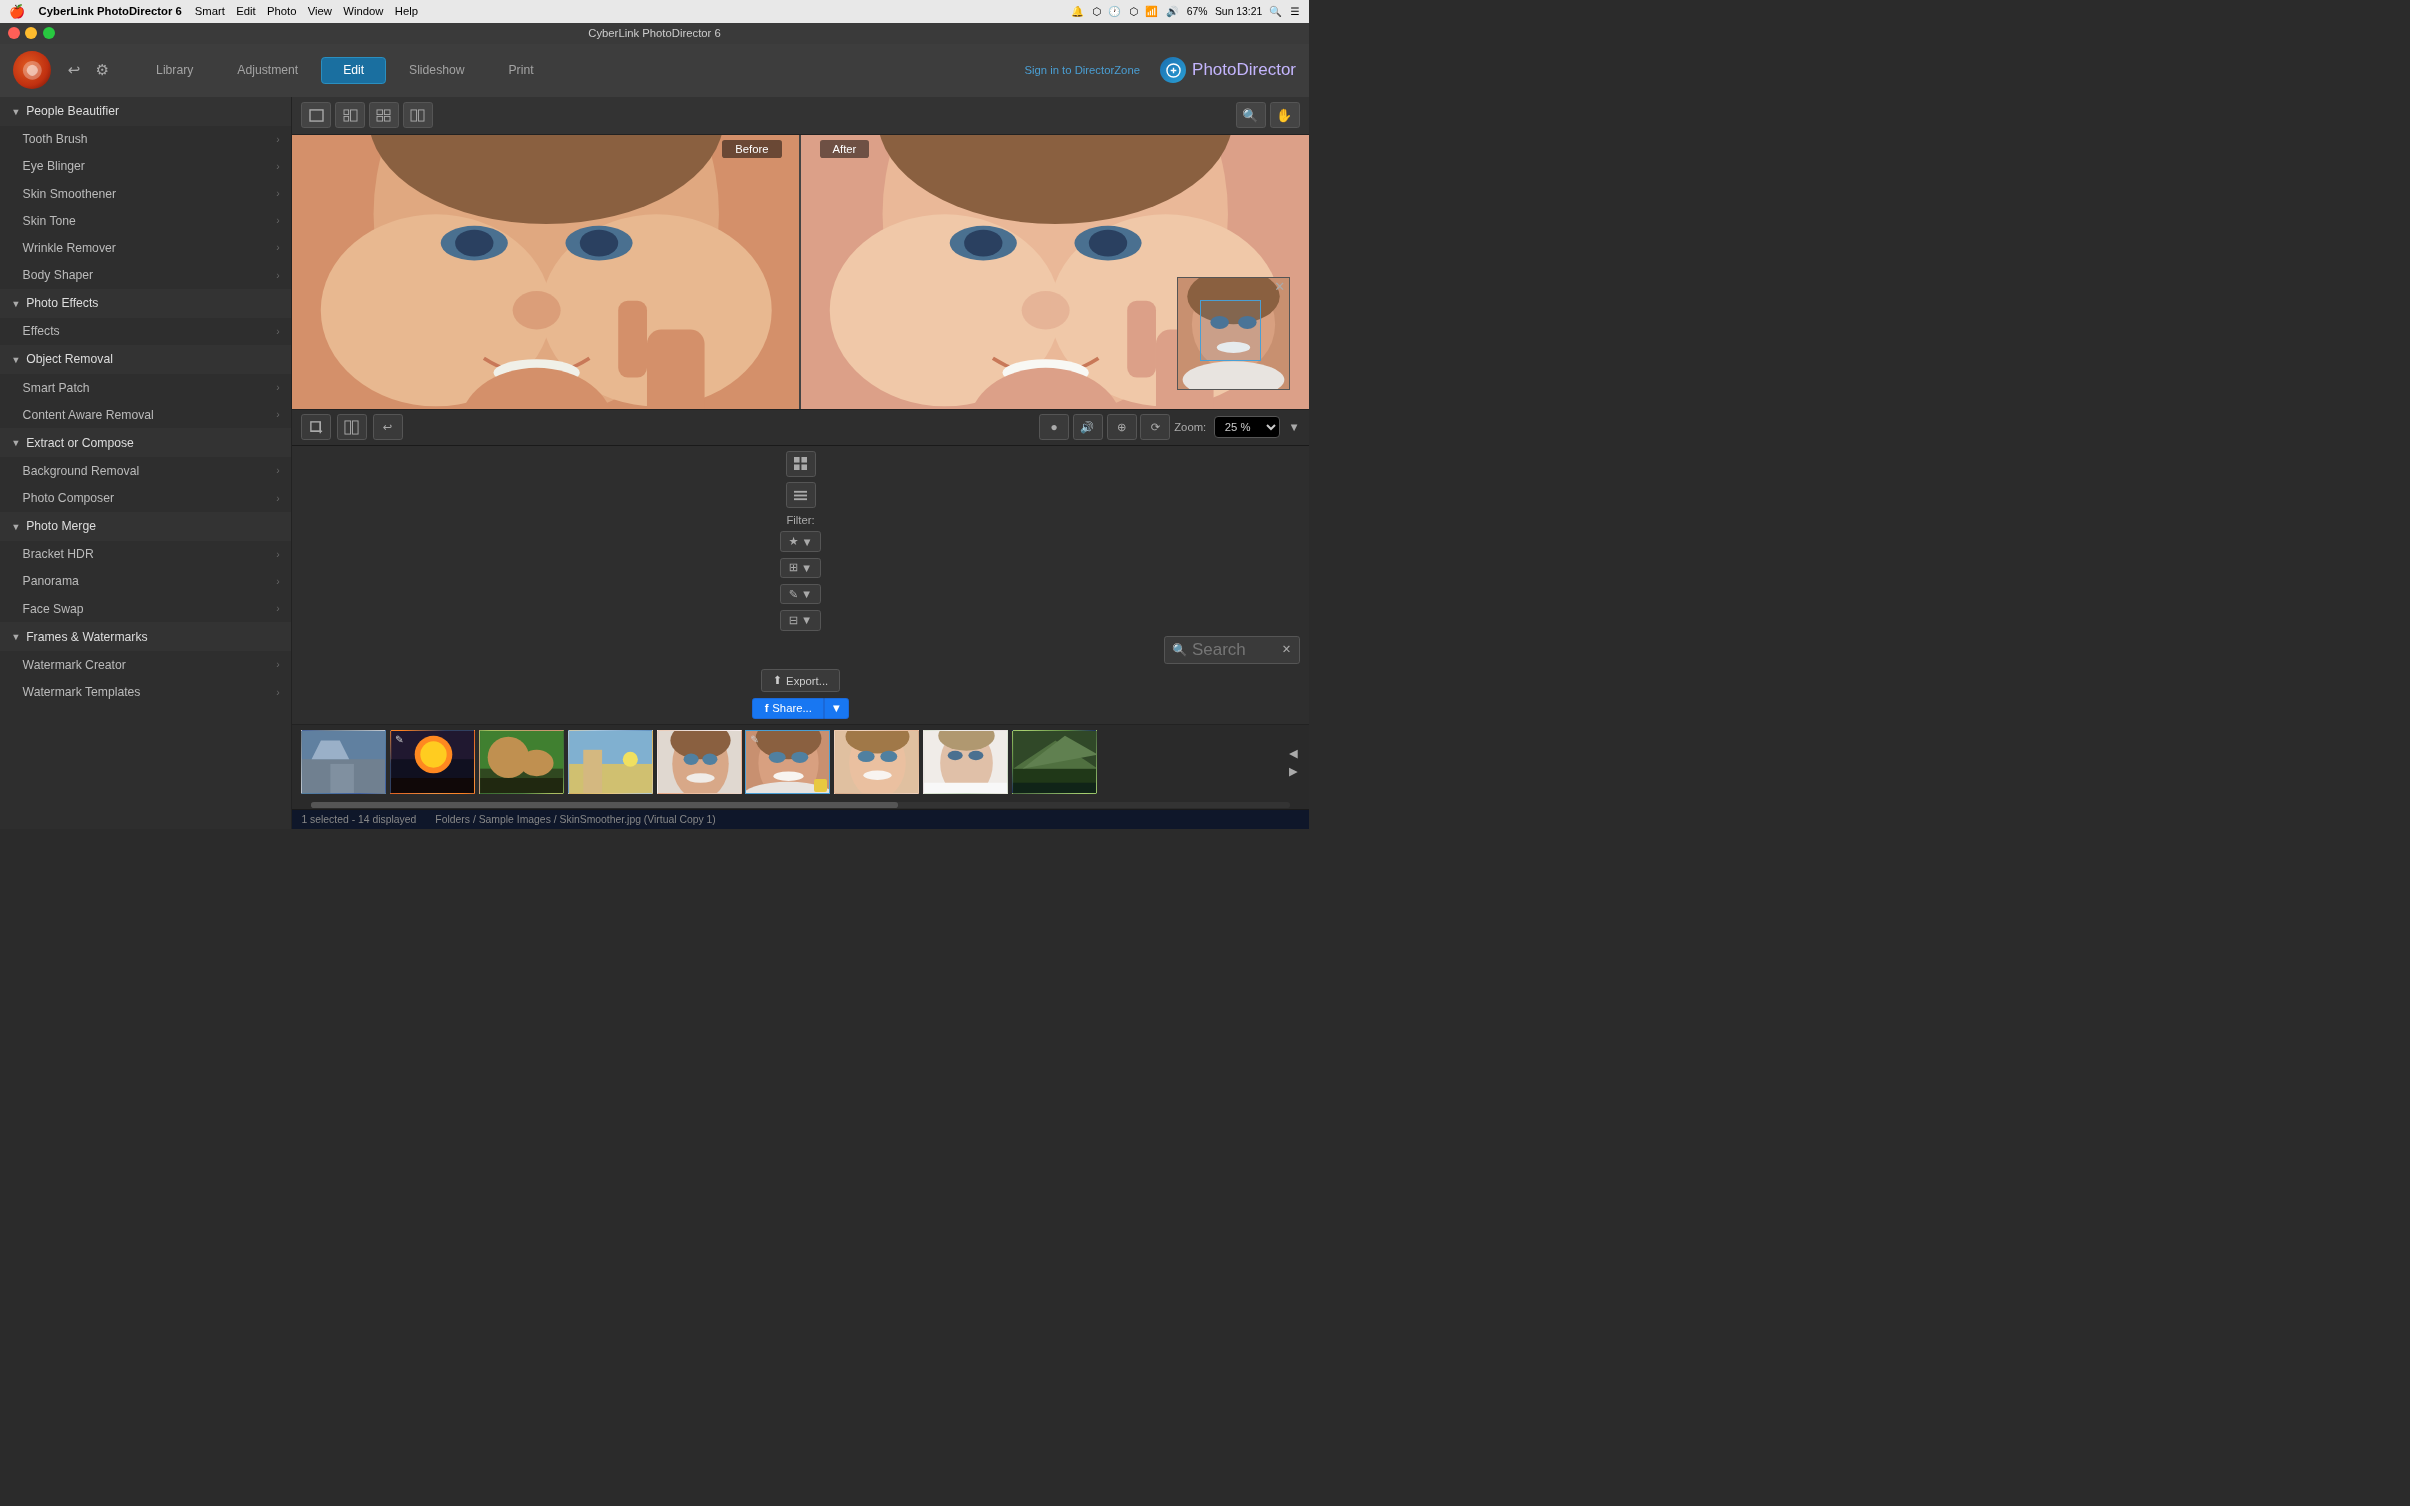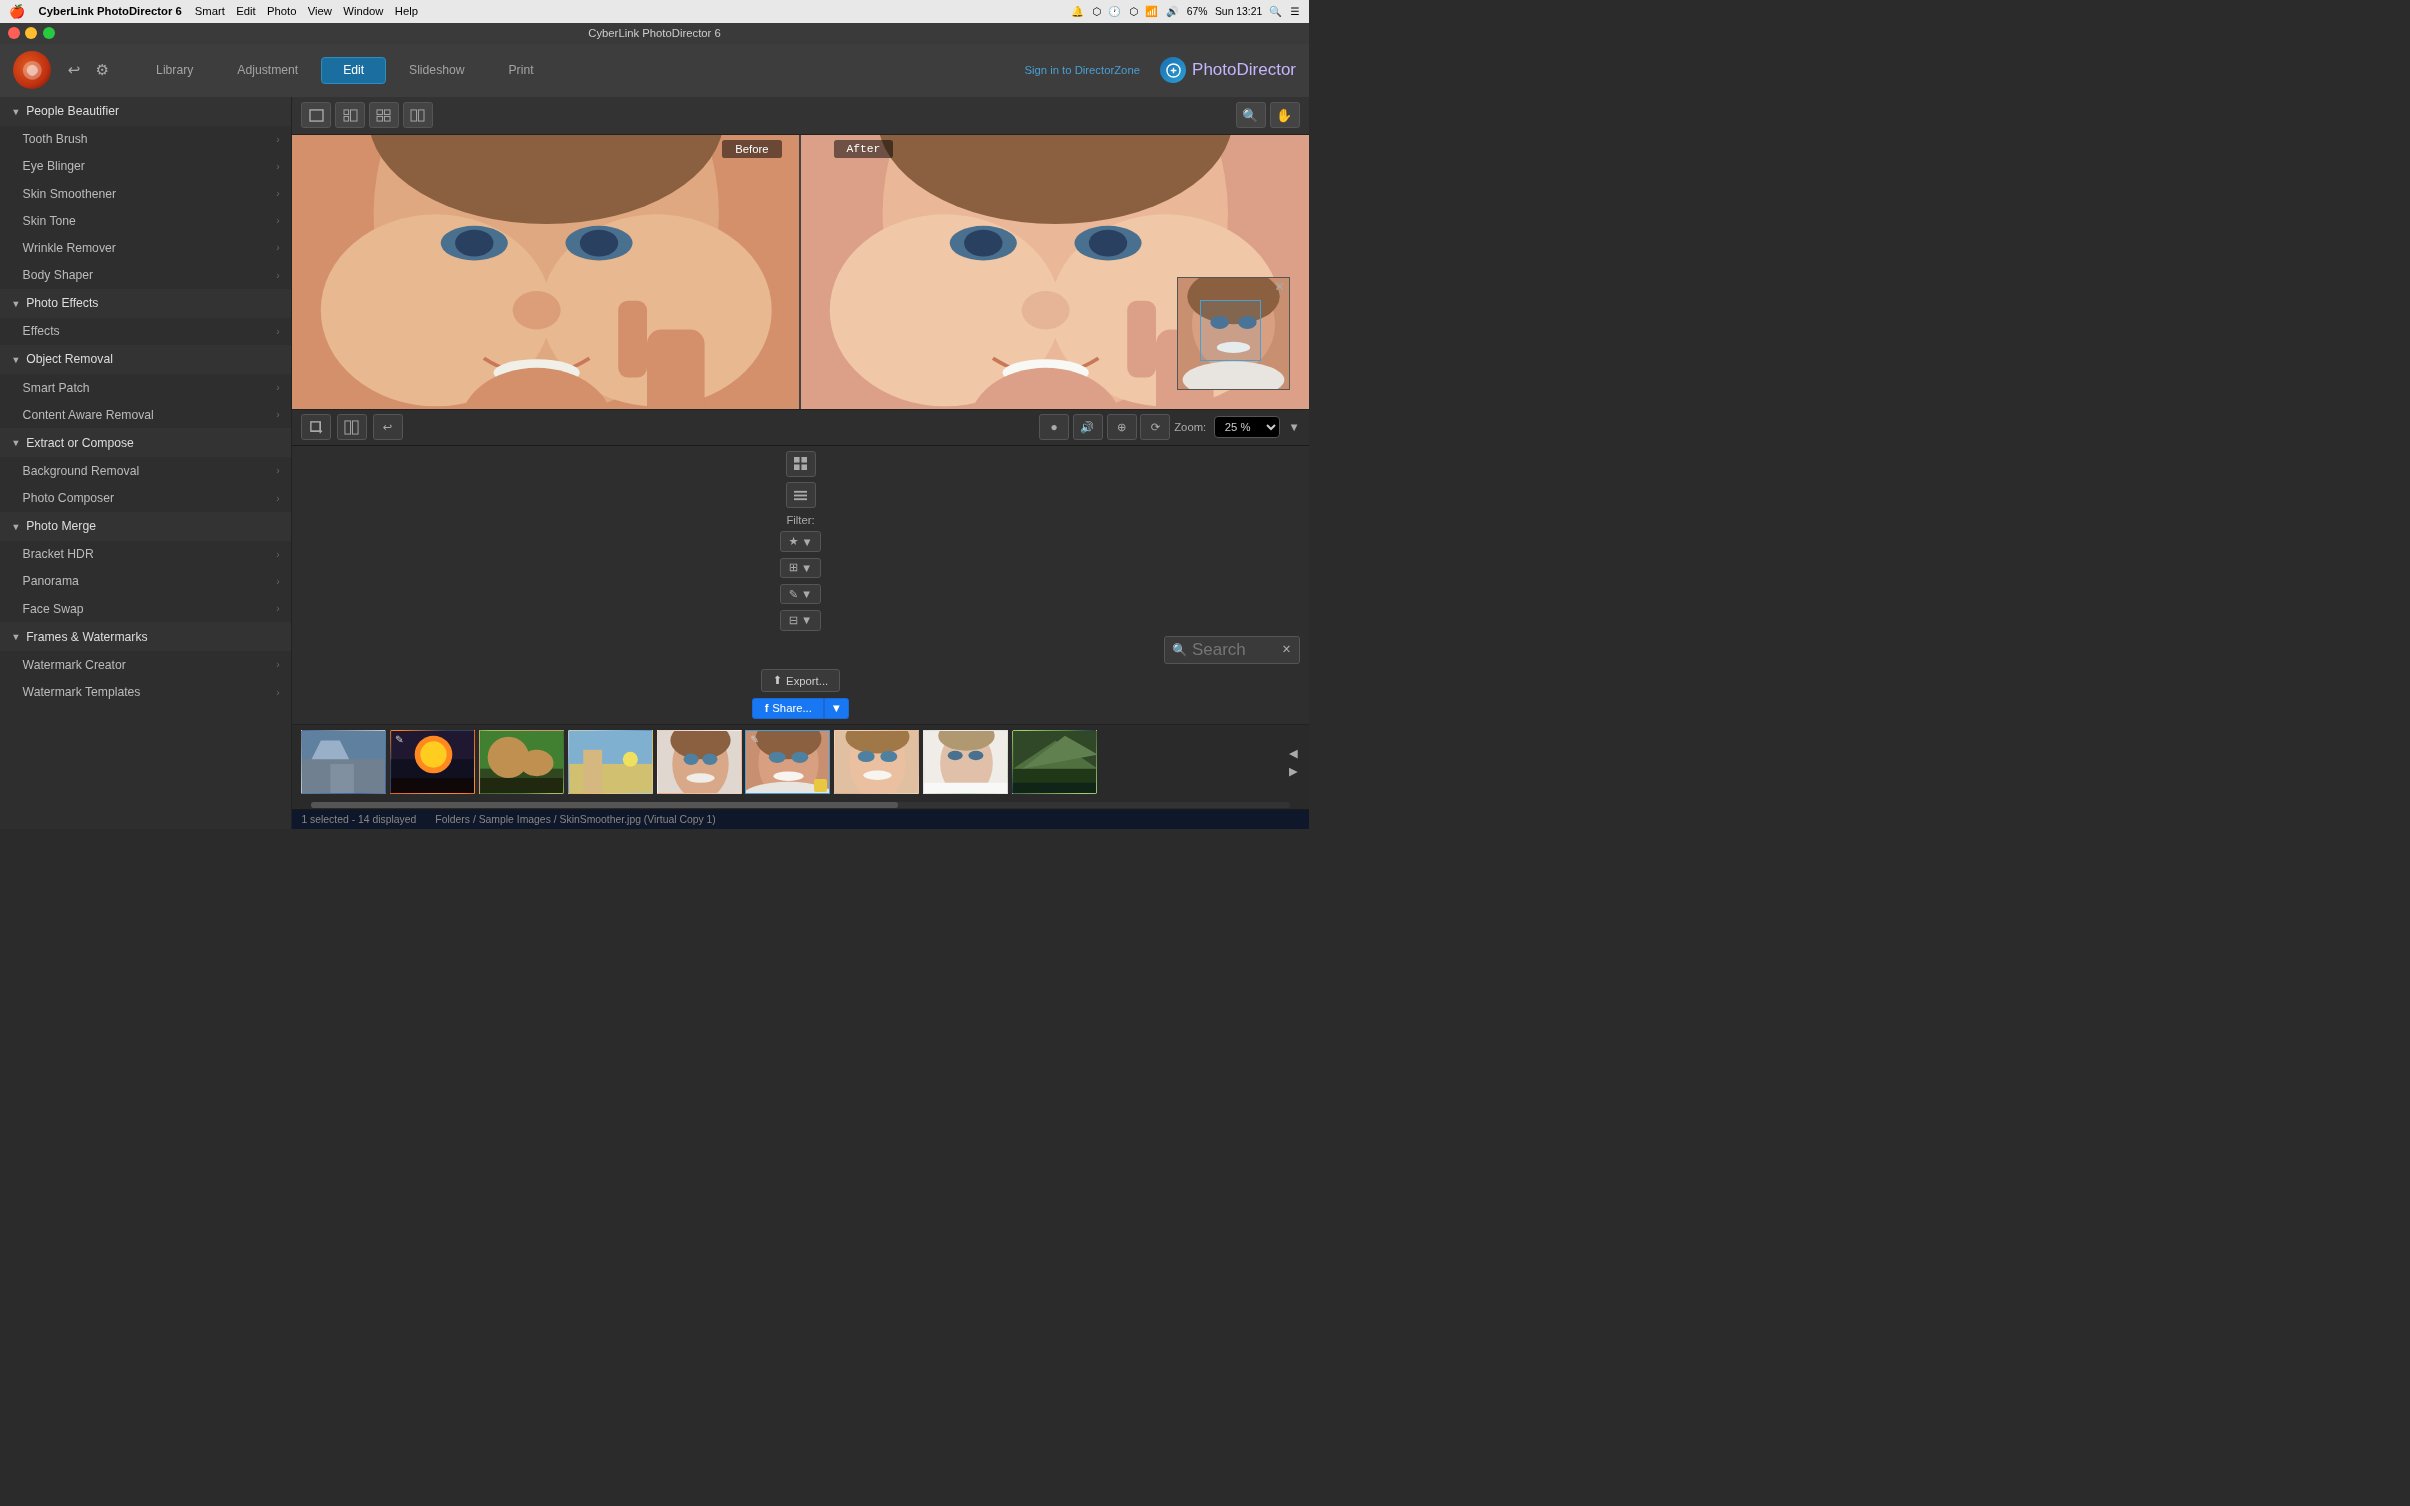--- a/index.html
+++ b/index.html
@@ -192,21 +192,21 @@
       position: absolute;
       top: 5.6px;
       background: rgba(0,0,0,0.5);
       color: #fff;
       font-size: 11.3px;
       padding: 2.8px 13px;
       border-radius: 2.8px;
       z-index: 10;
     }
     .before-label { right: 19px; }
-    .after-label { left: 33px; font-family: Liberation Mono, monospace; }
+    .after-label { left: 19px; }
 
     
     .thumbnail-overlay {
       position: absolute;
       bottom: 19px;
       right: 19px;
       width: 113px;
       height: 113px;
       background: #222;
       border: 1.9px solid #555;

